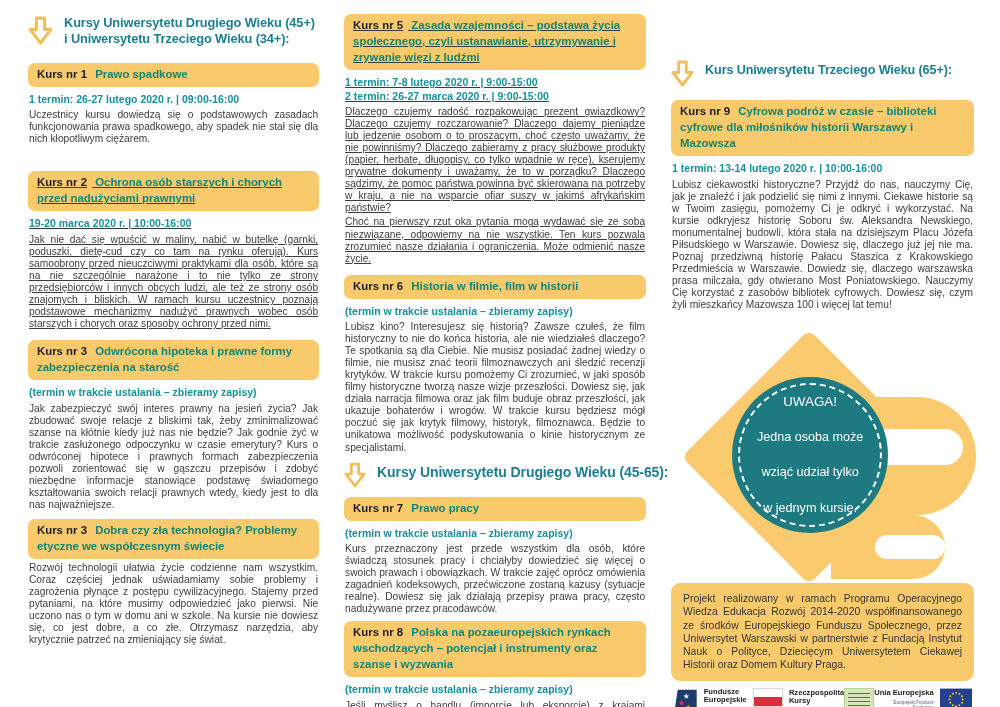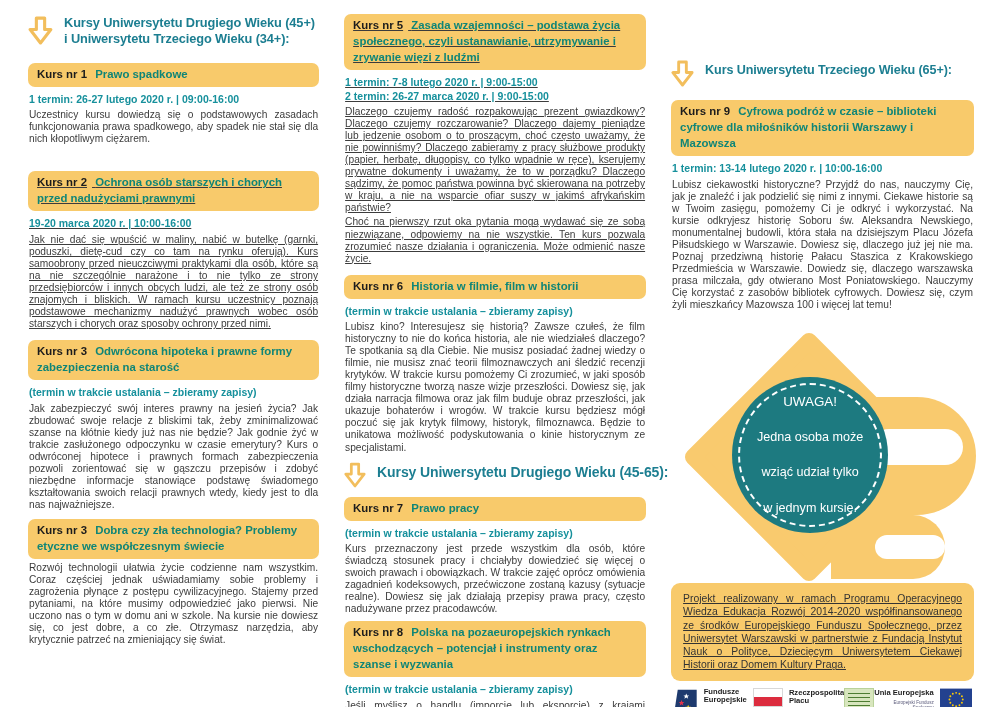--- a/index.html
+++ b/index.html
@@ -56,21 +56,20 @@
     border: 2px dashed #ffffff;
     display: flex; flex-direction: column; align-items: center; justify-content: center;
     color: #fff; font-size: 12.6px; line-height: 1.42; text-align: center; gap: 18px;
   }
   .notice-title { font-size: 13.4px; }
 
   .project-box {
     background: #F8CA6B; border-radius: 9px; padding: 9px 12px;
     font-size: 10.4px; line-height: 1.28; text-align: justify; color: #333;
     margin: 4px 0 0 0;
-    text-decoration: underline;
   }
 
   .logos-row {
     display: flex; align-items: flex-start; justify-content: space-between;
     margin-top: 7px; padding: 0 2px;
   }
   .logo-item { display: flex; align-items: center; gap: 6px; }
   .logo-text { display: flex; flex-direction: column; }
   .logo-name { font-size: 7.6px; font-weight: bold; color: #1d1d1d; line-height: 1.15; }
   .logo-sub  { font-size: 4.6px; color: #5a5a7a; margin-top: 2px; }
@@ -257,21 +256,21 @@
         </div>
       </div>
 
       <div class="logo-item">
         <div class="pl-flag">
           <div class="w"></div>
             <div class="r"></div>
         </div>
         <div class="logo-text">
           <span class="logo-name">Rzeczpospolita</span>
-          <span class="logo-name">Placu</span>
+          <span class="logo-name">Kursy</span>
         </div>
       </div>
 
       <div class="logo-item">
         <div class="green-logo">
             <div class="lines"></div>
           </div>
       </div>
 
       <div class="logo-item">

